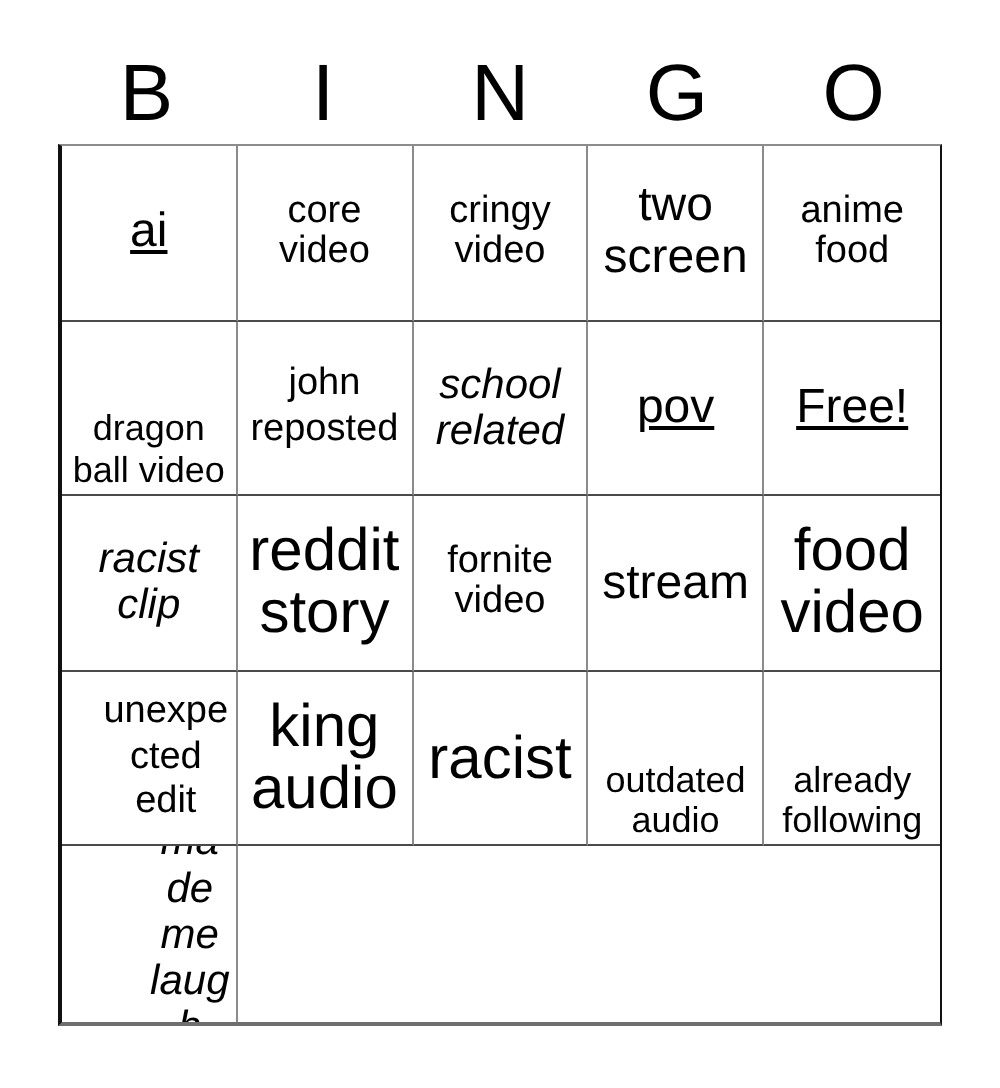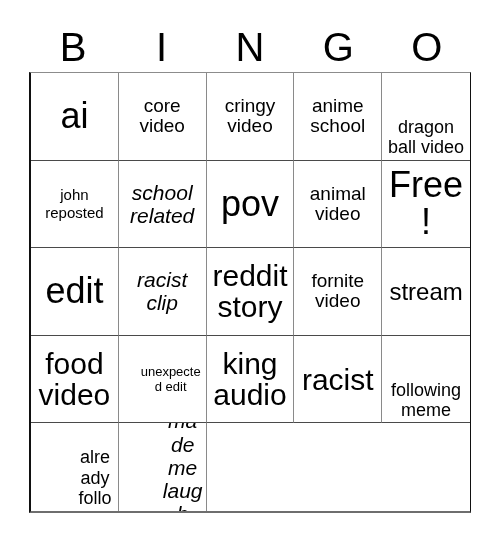--- a/index.html
+++ b/index.html
@@ -77,28 +77,28 @@
   }
   .cell-text {
     display: block;
     width: 100%;
     line-height: 1.04;
     word-break: break-word;
     color: #000000;
   }
   
   .fs-xxs { font-size: 11px; line-height: 1.22; }
-  .fs-xs  { font-size: 13px; line-height: 1.20; margin-left: 17px; }
-  .fs-s   { font-size: 15px; line-height: 1.18; }
+  .fs-xs  { font-size: 19px; line-height: 1.20; margin-left: 17px; }
+  .fs-s   { font-size: 19px; line-height: 1.18; }
   .fs-m   { font-size: 18px; line-height: 1.14; margin-top: 42px; }
   .fs-ml  { font-size: 21px; line-height: 1.10; font-style: italic; }
   .fs-l   { font-size: 24px; line-height: 1.08; }
   .fs-xl  { font-size: 19px; line-height: 1.06; }
   .fs-xxl { font-size: 30px; line-height: 1.04; }
-  .fs-huge{ font-size: 36px; line-height: 1.02; }
+  .fs-huge{ font-size: 24px; line-height: 1.02; text-decoration: underline; }
 </style>
 </head>
 <body>
 
 <div id="card">
 
   <div id="bingo-header">
       <div class="header-letter">B</div>
       <div class="header-letter">I</div>
       <div class="header-letter">N</div>
@@ -110,42 +110,39 @@
       <div class="bingo-cell">
         <span class="cell-text fs-huge">ai</span>
       </div>
       <div class="bingo-cell">
         <span class="cell-text fs-xl">core video</span>
       </div>
       <div class="bingo-cell">
         <span class="cell-text fs-xl">cringy video</span>
       </div>
       <div class="bingo-cell">
-        <span class="cell-text fs-xl">anime school</span>
+        <span class="cell-text fs-l">two screen</span>
+      </div>
+      <div class="bingo-cell">
+        <span class="cell-text fs-xl">anime food</span>
       </div>
       <div class="bingo-cell">
         <span class="cell-text fs-m">dragon ball video</span>
       </div>
       <div class="bingo-cell">
         <span class="cell-text fs-s">john reposted</span>
       </div>
       <div class="bingo-cell">
         <span class="cell-text fs-ml">school related</span>
       </div>
       <div class="bingo-cell">
         <span class="cell-text fs-huge">pov</span>
       </div>
       <div class="bingo-cell">
-        <span class="cell-text fs-xl">animal video</span>
-      </div>
-      <div class="bingo-cell">
         <span class="cell-text fs-huge">Free!</span>
-      </div>
-      <div class="bingo-cell">
-        <span class="cell-text fs-huge">edit</span>
       </div>
       <div class="bingo-cell">
         <span class="cell-text fs-ml">racist clip</span>
       </div>
       <div class="bingo-cell">
         <span class="cell-text fs-xxl">reddit story</span>
       </div>
       <div class="bingo-cell">
         <span class="cell-text fs-xl">fornite video</span>
       </div>
@@ -158,21 +155,21 @@
       <div class="bingo-cell">
         <span class="cell-text fs-xs">unexpected edit</span>
       </div>
       <div class="bingo-cell">
         <span class="cell-text fs-xxl">king audio</span>
       </div>
       <div class="bingo-cell">
         <span class="cell-text fs-xxl">racist</span>
       </div>
       <div class="bingo-cell">
-        <span class="cell-text fs-m">following meme</span>
+        <span class="cell-text fs-m">outdated audio</span>
       </div>
       <div class="bingo-cell">
         <span class="cell-text fs-m">already following</span>
       </div>
       <div class="bingo-cell">
         <span class="cell-text fs-ml">made me laugh</span>
       </div>
     </div>
 
 </div>

